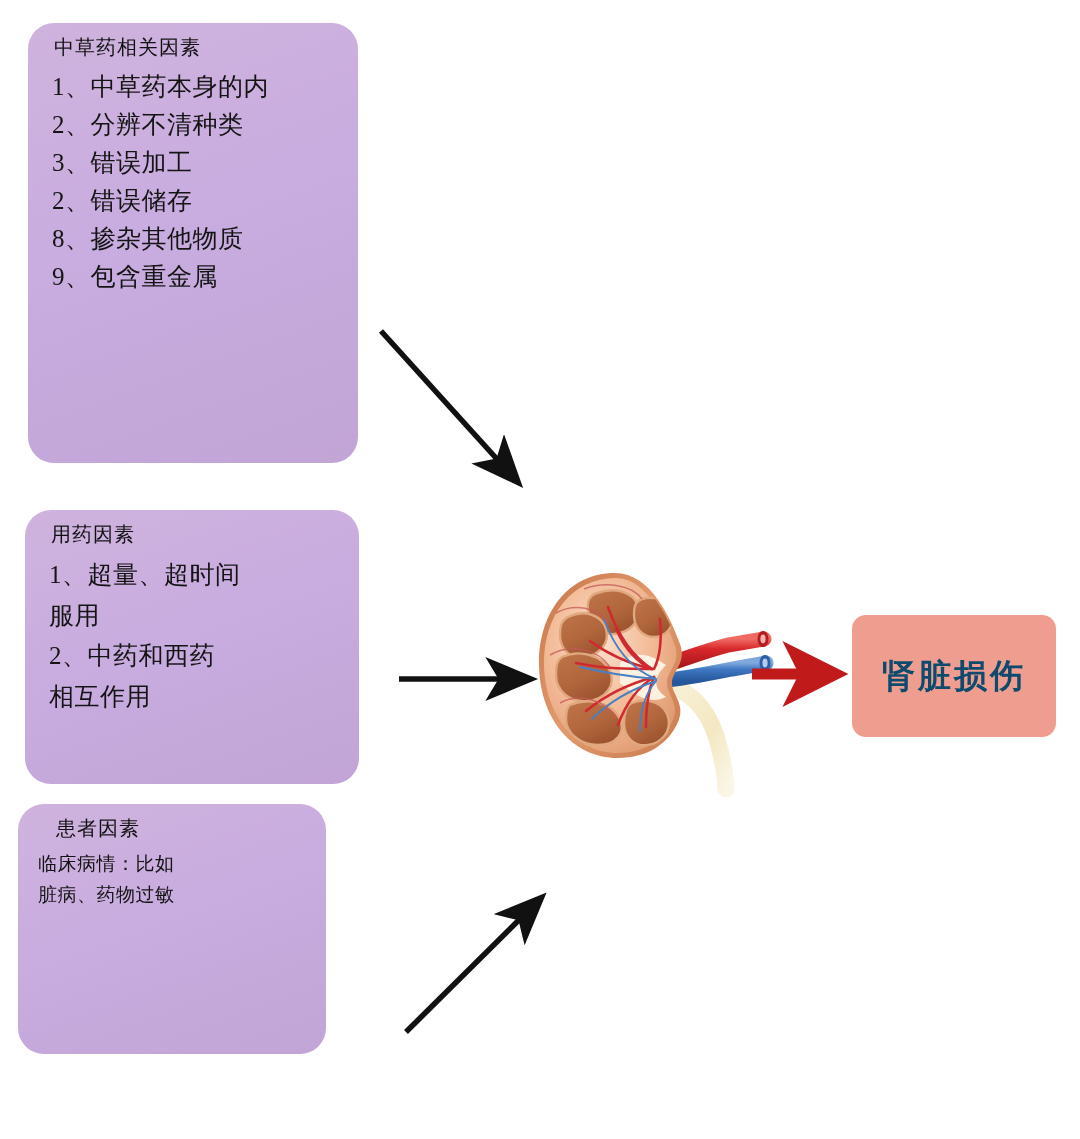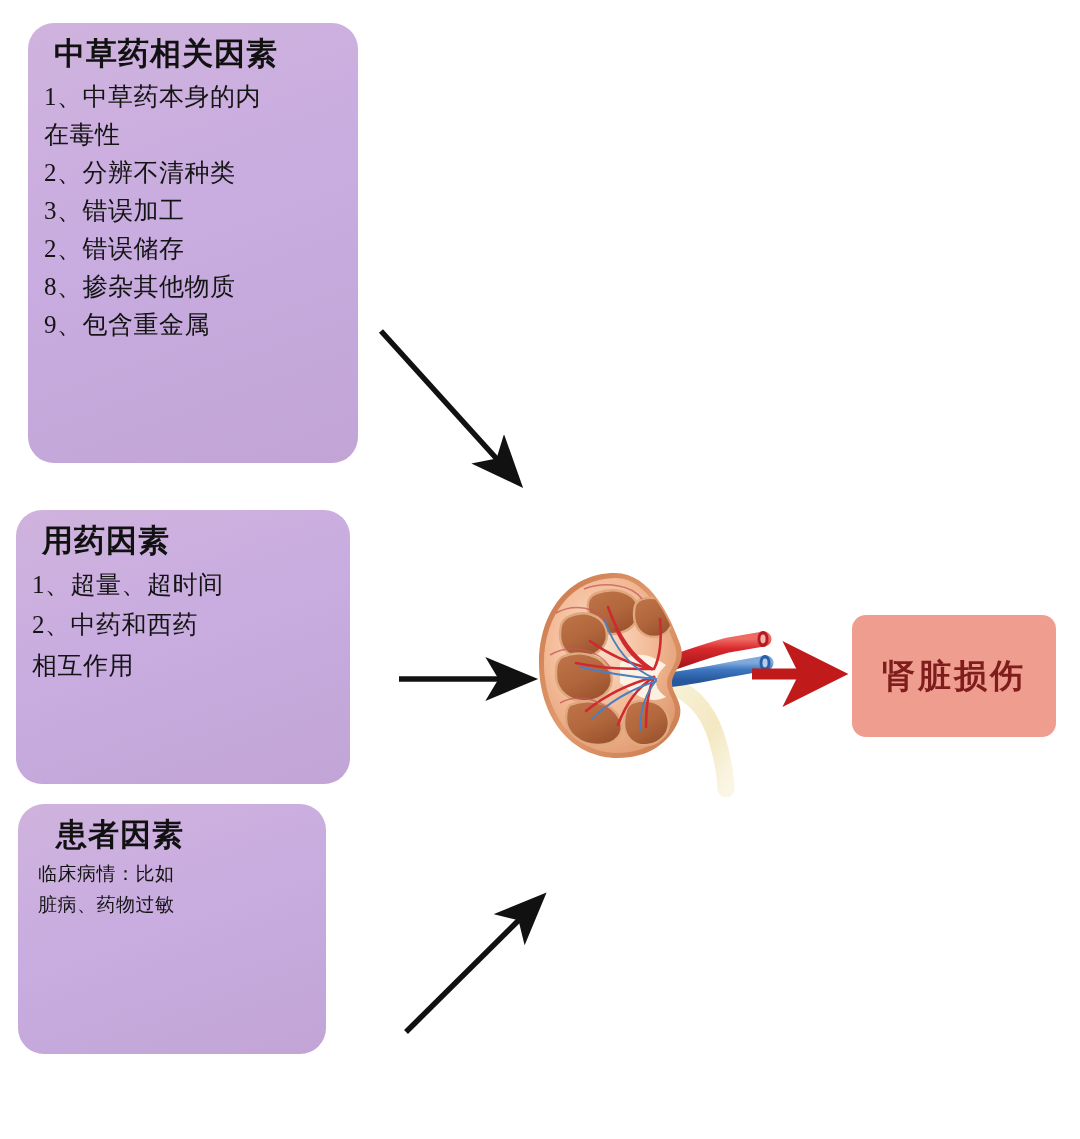--- a/index.html
+++ b/index.html
@@ -22,43 +22,43 @@
 
   
   .factor-box {
     position: absolute;
     background: linear-gradient(160deg, #cfb3dd 0%, #c9ace0 45%, #c2a5d6 100%);
     border-radius: 26px;
     box-sizing: border-box;
     padding: 12px 16px 10px 16px;
   }
   .box-title {
-    font-weight: bold;
-    font-size: 31px;
+    font-weight: normal;
+    font-size: 20px;
     line-height: 1.25;
     letter-spacing: 1px;
     margin: 0 0 4px 10px;
     color: #111111;
     white-space: nowrap;
   }
   .box-lines {
-    margin: 0;
+    margin: 8px;
     padding: 0;
     list-style: none;
   }
   .box-lines li {
     font-size: 25px;
     line-height: 1.58;
     letter-spacing: 0.5px;
     color: #141414;
     white-space: nowrap;
   }
 
   #box-herb   { left: 28px;  top: 23px;  width: 330px; height: 440px; }
-  #box-usage  { left: 16px;  top: 510px; width: 334px; height: 274px; }
+  #box-usage  { left: 25px;  top: 510px; width: 334px; height: 274px; }
   #box-patient{ left: 18px;  top: 804px; width: 308px; height: 250px; }
 
   #box-herb .box-lines li { line-height: 1.52; }
   #box-usage .box-lines li { line-height: 1.62; }
   #box-patient .box-lines li { font-size: 19px; line-height: 1.62; }
   #box-patient .box-title { margin-left: 22px; }
   #box-patient .box-lines { margin-left: 4px; }
 
   
   #box-result {
@@ -70,21 +70,21 @@
     background: #ef9d8f;
     border-radius: 14px;
     display: flex;
     align-items: center;
     justify-content: center;
   }
   #box-result .result-label {
     font-size: 33px;
     font-weight: bold;
     letter-spacing: 3px;
-    color: #7f1d1d;
+    color: #0c4a6e;
   }
 
   
   .svg-layer {
     position: absolute;
     left: 0;
     top: 0;
     width: 1080px;
     height: 1139px;
     pointer-events: none;
@@ -99,33 +99,33 @@
 </style>
 </head>
 <body>
 
 <div id="canvas">
 
   <div class="factor-box" id="box-herb">
     <div class="box-title">中草药相关因素</div>
     <ul class="box-lines">
       <li>1、中草药本身的内</li>
-      <li>在毒性</li>
       <li>2、分辨不清种类</li>
       <li>3、错误加工</li>
       <li>2、错误储存</li>
       <li>8、掺杂其他物质</li>
       <li>9、包含重金属</li>
     </ul>
   </div>
 
   <div class="factor-box" id="box-usage">
     <div class="box-title">用药因素</div>
     <ul class="box-lines">
       <li>1、超量、超时间</li>
+      <li>服用</li>
       <li>2、中药和西药</li>
       <li>相互作用</li>
     </ul>
   </div>
 
   <div class="factor-box" id="box-patient">
     <div class="box-title">患者因素</div>
     <ul class="box-lines">
       <li>临床病情：比如</li>
       <li>脏病、药物过敏</li>

